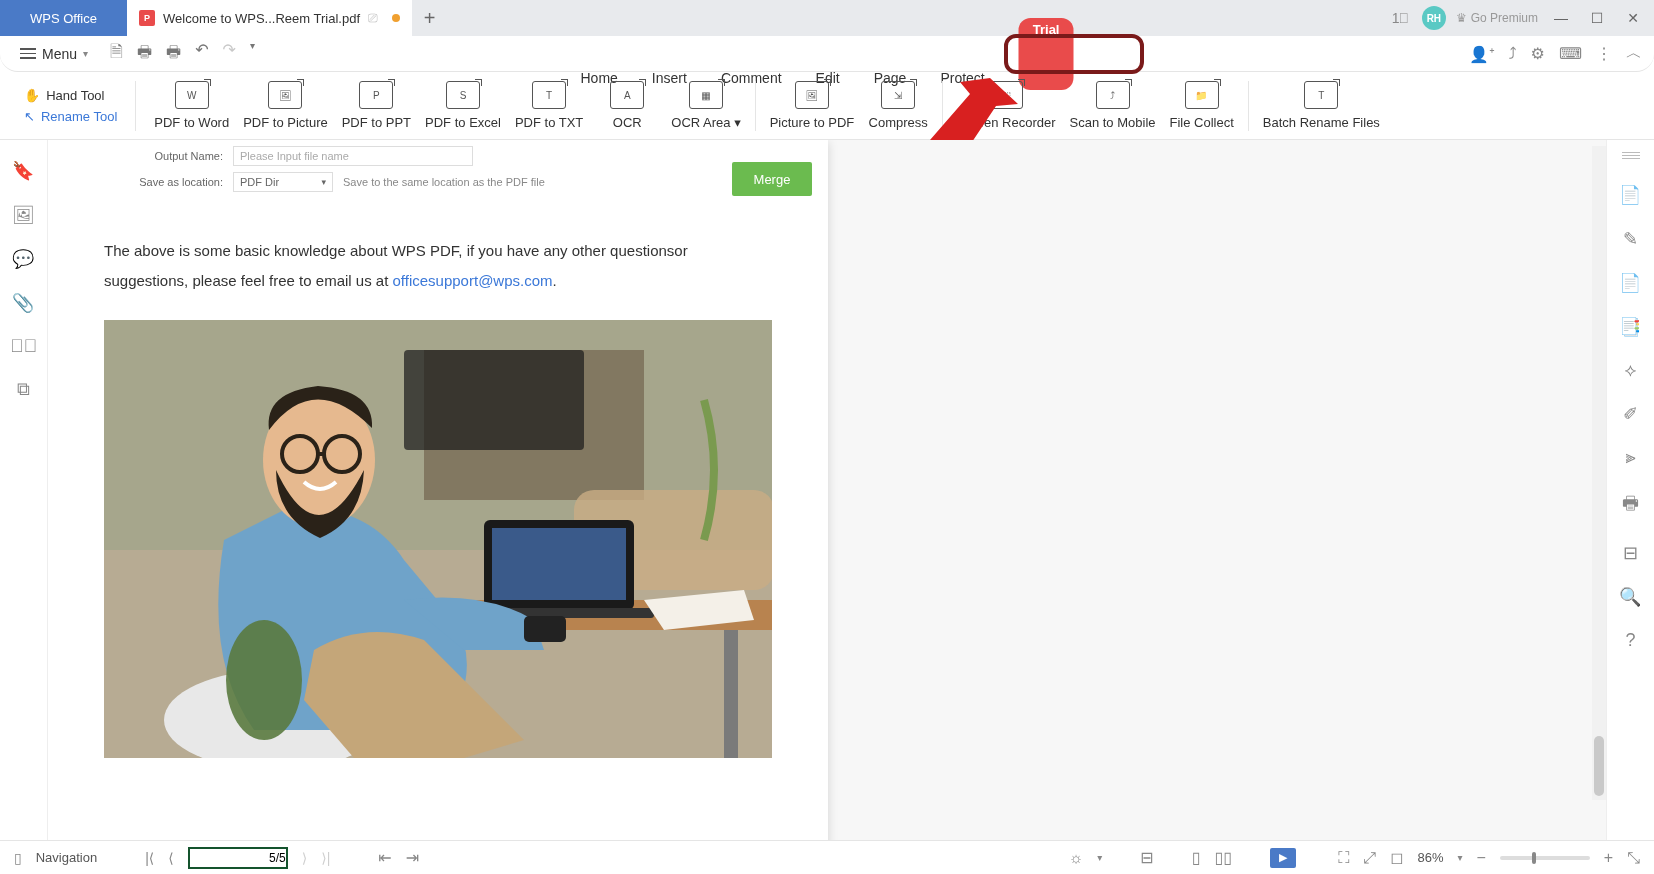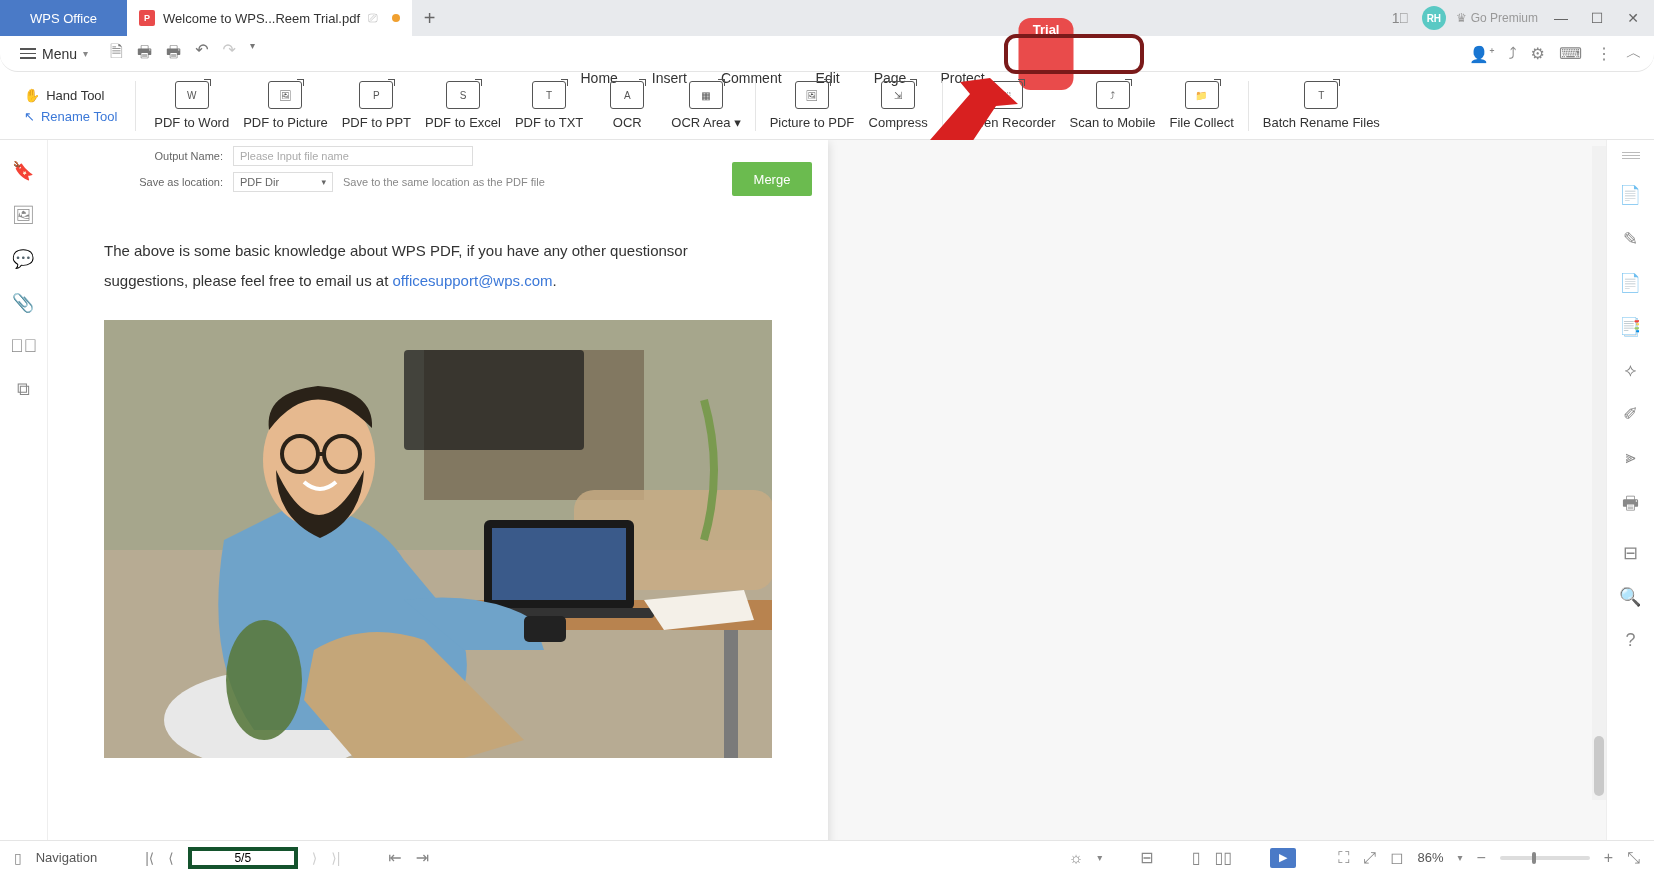--- a/index.html
+++ b/index.html
@@ -66,21 +66,21 @@
 .form-row .side { font-size:11px;color:#888; }
 .merge-btn { position:absolute; right:-44px; top:22px; width:80px; height:34px; background:#6bbb4f; color:#fff; display:flex;align-items:center;justify-content:center;font-size:13px;border-radius:2px; }
 .body-text { position:absolute; top:96px; left:56px; right:56px; font-size:15px; color:#333; line-height:2.0; }
 .body-text a { color:#3b78d8; text-decoration:none; }
 .photo { position:absolute; top:180px; left:56px; width:668px; height:438px; background:linear-gradient(135deg,#a89078 0%, #8f9a7a 40%, #b5a088 100%); overflow:hidden; }
 .photo svg { width:100%; height:100%; }
 
 
 .statusbar { position:absolute; left:0; right:0; bottom:0; height:34px; border-top:1px solid #e5e5e5; background:#fff; display:flex; align-items:center; padding:0 14px; font-size:13px; color:#555; gap:14px; }
 .statusbar .nav-ico { color:#888; font-size:14px; }
-.statusbar .page-input { width:110px; height:22px; border:4px solid #14532d; text-align:center; font-size:12px; }
+.statusbar .page-input { width:100px; height:22px; border:2px solid #14532d; text-align:right; font-size:12px; }
 .statusbar .spacer { flex:1; }
 .statusbar .sb-icon { color:#888; font-size:16px; display:flex;align-items:center;justify-content:center; }
 .statusbar .play { width:26px;height:20px;background:#4a7ac7;color:#fff;display:flex;align-items:center;justify-content:center;border-radius:2px;font-size:11px; }
 .statusbar .zoom { font-size:13px;color:#555; }
 
 svg { overflow: visible; }
 </style>
 </head>
 <body>
 

